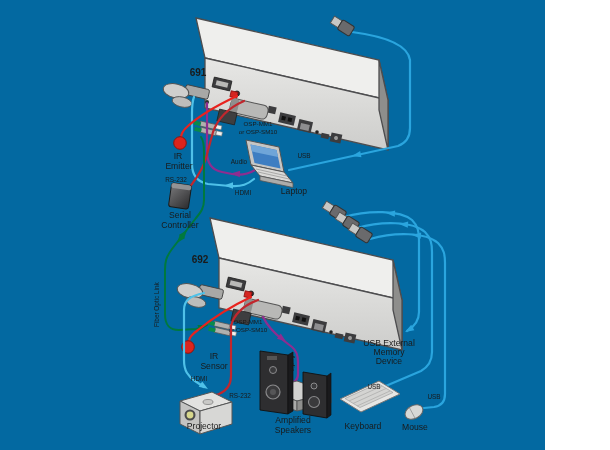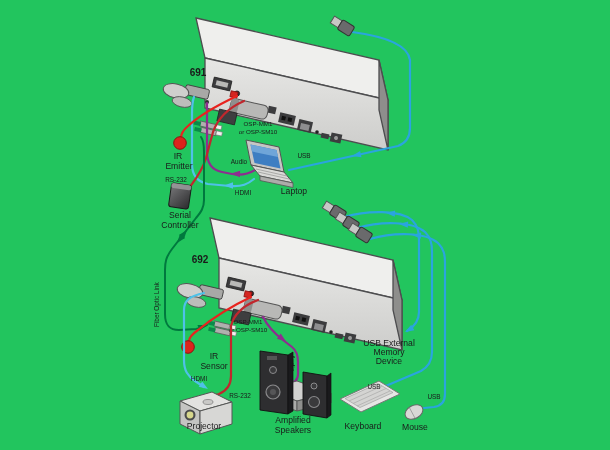--- a/index.html
+++ b/index.html
@@ -1,16 +1,16 @@
 <!DOCTYPE html>
 <html><head>
 <meta charset="utf-8">
 <style>
   html,body{margin:0;padding:0;background:#fff;}
-  .stage{position:relative;width:610px;height:450px;background:#22c55e;overflow:hidden;
+  .stage{position:relative;width:545px;height:450px;background:#0369a1;overflow:hidden;
          font-family:"Liberation Sans",sans-serif;}
   svg text{font-family:"Liberation Sans",sans-serif;fill:#1a1a1a;}
   .devlabel{font-size:8.6px;}
   .smlabel{font-size:6.4px;}
   .idlabel{font-size:10px;font-weight:bold;}
   .osplabel{font-size:6.2px;}
 </style>
 </head>
 <body>
 

